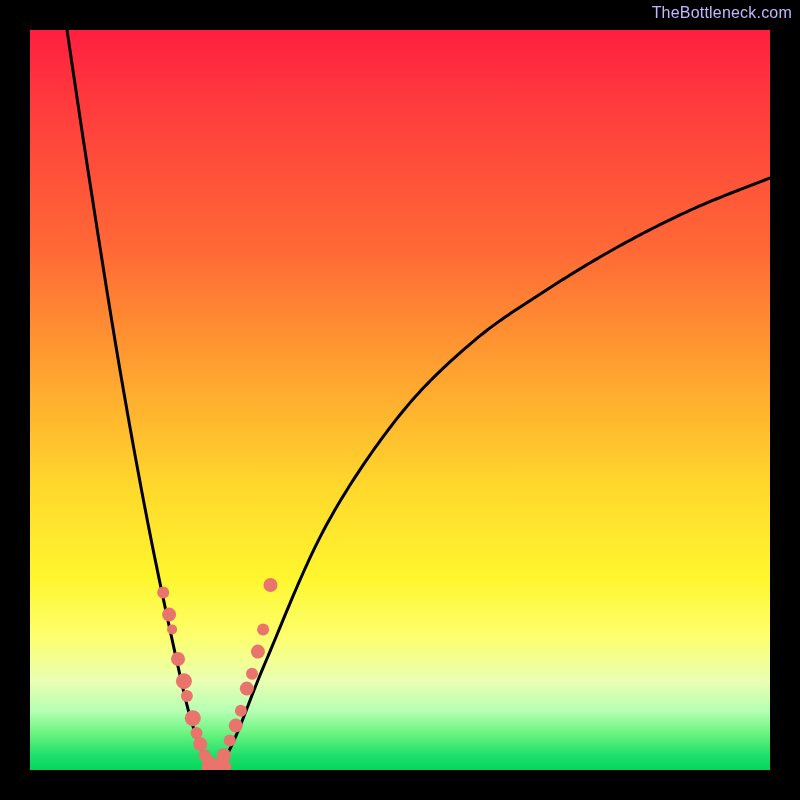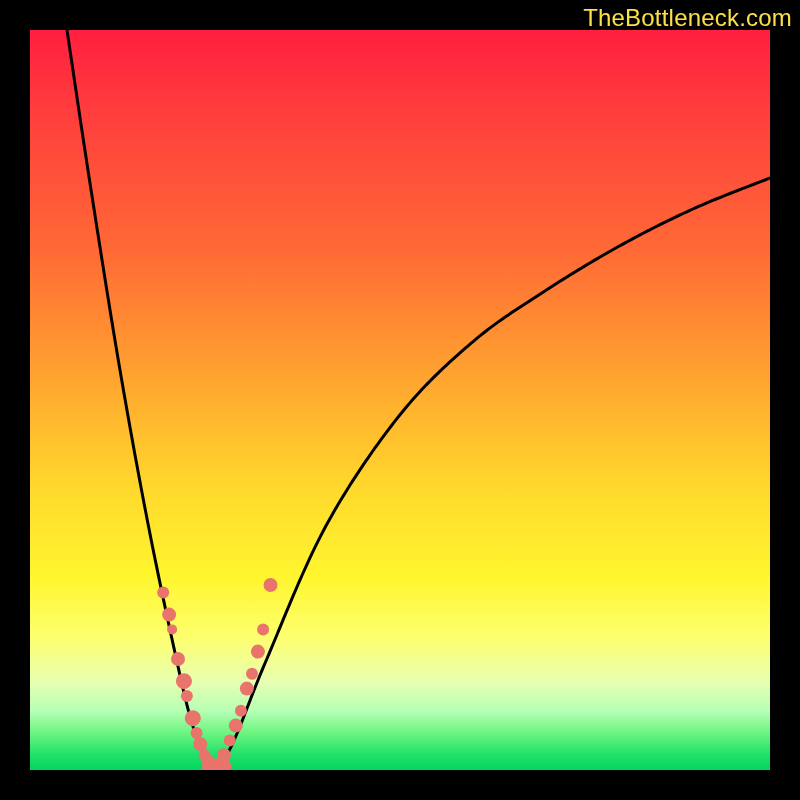--- a/index.html
+++ b/index.html
@@ -46,22 +46,22 @@
     position: absolute;
     left: 0;
     top: 0;
     width: 740px;
     height: 740px;
   }
   .watermark {
     position: absolute;
     top: 4px;
     right: 8px;
-    color: #fde047;
-    font-size: 24px;
+    color: #c4b5fd;
+    font-size: 16px;
     font-weight: 500;
     letter-spacing: 0.2px;
     user-select: none;
   }
 </style>
 </head>
 <body>
 
 <div class="frame">
   <div class="plot">

